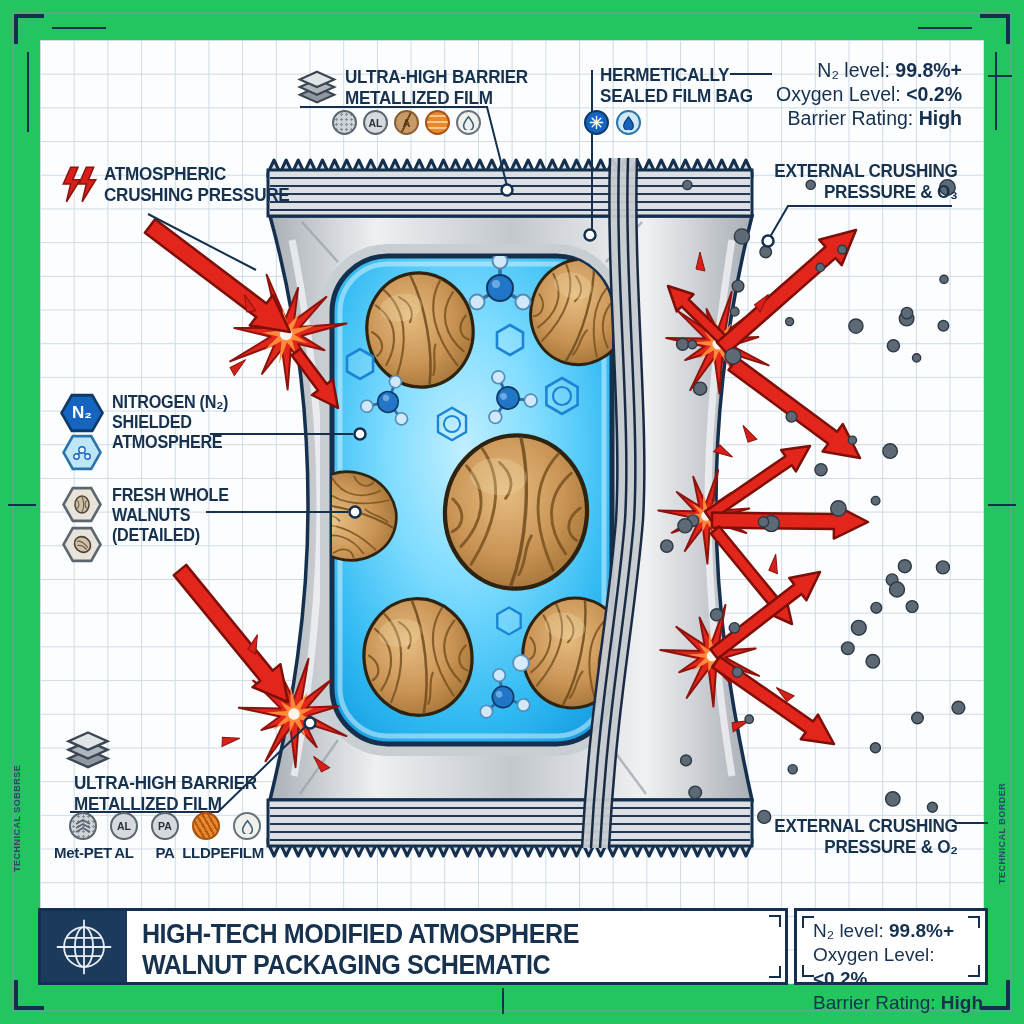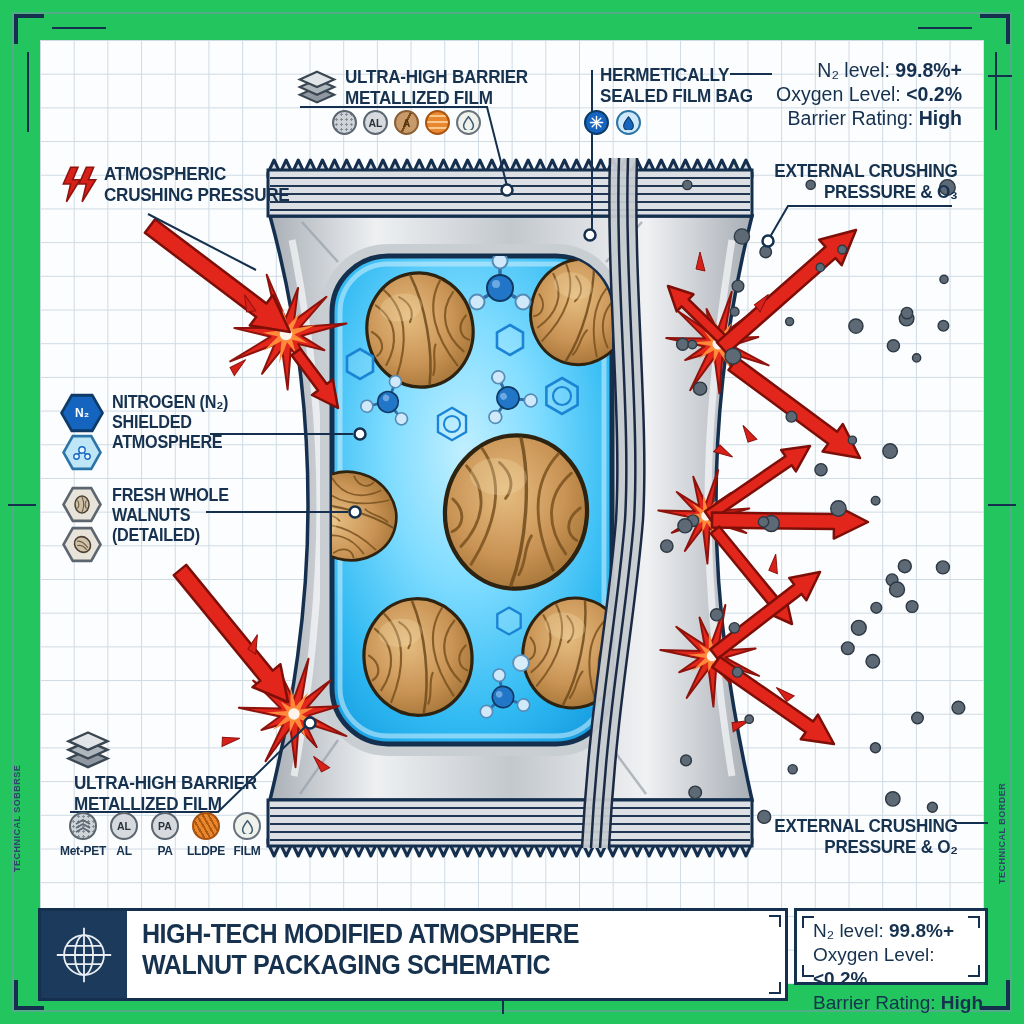--- a/index.html
+++ b/index.html
@@ -23,27 +23,27 @@
   .cicon.bronze{background:#c99a69;border-color:#8a5f33;color:#53320f;
          background-image:linear-gradient(115deg,transparent 45%,#7a4c1e 45%,#7a4c1e 53%,transparent 53%);}
   .cicon.orange{background:#e8872e;border-color:#a85312;
          background-image:repeating-linear-gradient(0deg,transparent 0 4px,#f7c98f 4px 6px);}
   .cicon.hatch{background:#e8872e;border-color:#a85312;
          background-image:repeating-linear-gradient(60deg,transparent 0 3px,#b05a10 3px 5px);}
   .cicon.pale{background:#eef1ec;border-color:#68737c;}
   .legend{position:absolute;left:66px;top:812px;display:flex;gap:7px;}
   .legend .item{display:flex;flex-direction:column;align-items:center;width:34px;}
   .legend .cicon{width:28px;height:28px;}
-  .legend .tag{font-size:12px;font-weight:bold;margin-top:4px;letter-spacing:-0.3px;white-space:nowrap;}
+  .legend .tag{font-size:15px;font-weight:bold;margin-top:4px;letter-spacing:-0.3px;white-space:nowrap;}
   .hex{position:absolute;width:44px;height:40px;}
   .hex .outer{position:absolute;inset:0;clip-path:polygon(25% 2%,75% 2%,100% 50%,75% 98%,25% 98%,0 50%);}
   .hex .inner{position:absolute;left:3px;top:3px;right:3px;bottom:3px;
         clip-path:polygon(25% 2%,75% 2%,100% 50%,75% 98%,25% 98%,0 50%);
         display:flex;align-items:center;justify-content:center;font-weight:bold;}
-  .titlebar{position:absolute;left:38px;top:908px;width:750px;height:93px;background:#ffffff;
+  .titlebar{position:absolute;left:38px;top:908px;width:750px;height:77px;background:#ffffff;
         border:3px solid #15304f;box-sizing:border-box;display:flex;}
   .titleblock{width:86px;height:100%;background:#1b3a5c;display:flex;align-items:center;justify-content:center;flex:none;}
   .titletext{padding:8px 0 0 16px;font-weight:bold;font-size:27px;line-height:1.16;letter-spacing:-0.5px;
         color:#16324f;transform:scaleX(.93);transform-origin:left top;white-space:nowrap;}
   .bk{position:absolute;width:10px;height:10px;}
   .statsbox{position:absolute;left:794px;top:908px;width:194px;height:77px;background:#fff;
         border:3.5px solid #15304f;box-sizing:border-box;padding:8px 0 0 16px;font-size:19px;line-height:1.26;}
   .sidevert{position:absolute;writing-mode:vertical-rl;transform:rotate(180deg);font-size:9px;font-weight:bold;
         color:#2c4a68;letter-spacing:0.5px;white-space:nowrap;}
 </style>
@@ -380,21 +380,21 @@
   <div class="lbl" style="left:104px;top:163px;font-size:19px;">ATMOSPHERIC
 CRUSHING PRESSURE</div>
 
   <div class="lbl right" style="right:66px;top:160px;font-size:19px;">EXTERNAL CRUSHING
 PRESSURE &amp; O₃</div>
   <div class="lbl right" style="right:66px;top:815px;font-size:19px;">EXTERNAL CRUSHING
 PRESSURE &amp; O₂</div>
 
   <div class="hex" style="left:60px;top:393px;">
     <div class="outer" style="background:#0d3a66;"></div>
-    <div class="inner" style="background:#1565c0;color:#fff;font-size:12px;">N₂</div>
+    <div class="inner" style="background:#1565c0;color:#fff;font-size:17px;">N₂</div>
   </div>
   <div class="hex" style="left:62px;top:434px;width:40px;height:37px;">
     <div class="outer" style="background:#2a74a8;"></div>
     <div class="inner" style="background:#bfe6f7;">
       <svg width="22" height="18" viewBox="-11 -9 22 18">
           <g stroke="#1565c0" stroke-width="1.6">
         <line x1="-5" y1="3" x2="0" y2="-3"></line>
             <line x1="5" y1="3" x2="0" y2="-3"></line>
           </g>
         <circle cx="0" cy="-3" r="3.2" fill="#e8f6ff" stroke="#1565c0" stroke-width="1.4"></circle>

